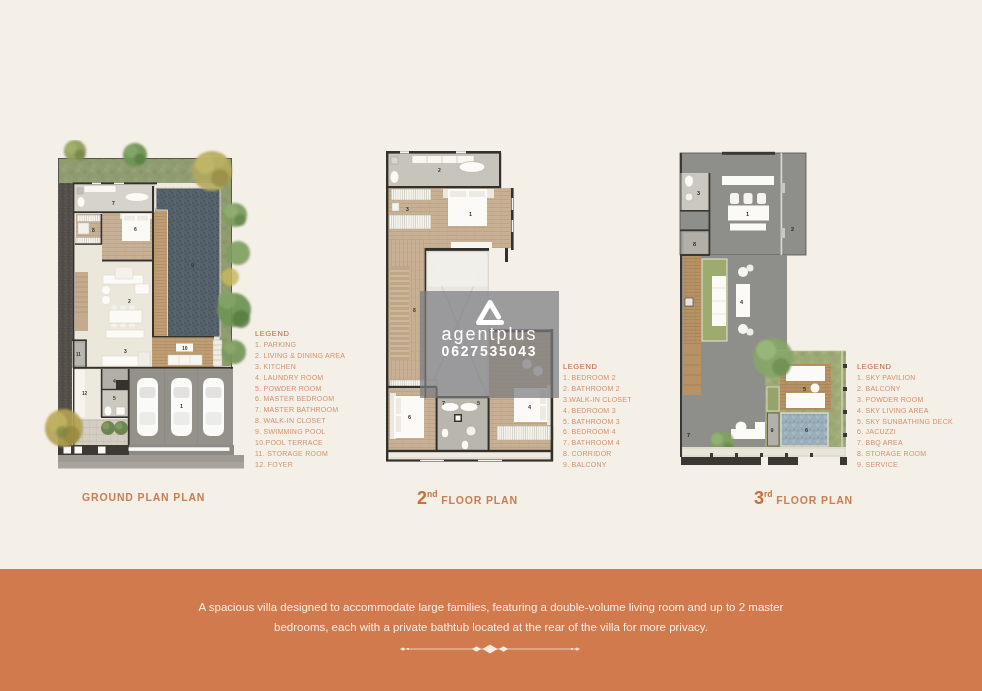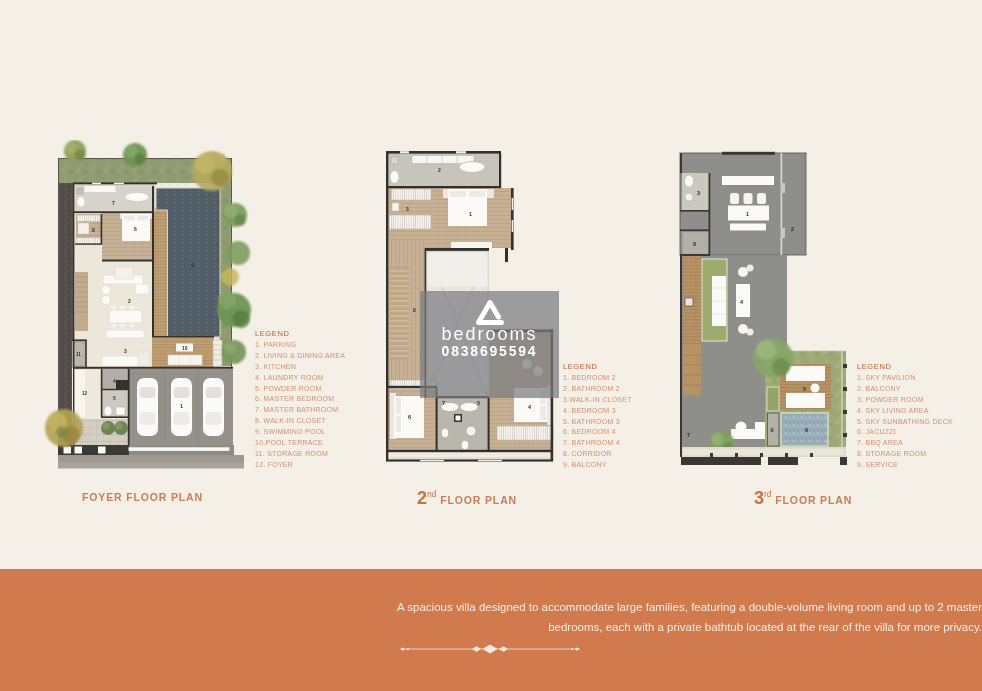--- a/index.html
+++ b/index.html
@@ -2,23 +2,23 @@
 <html><head>
 <meta charset="utf-8">
 <style>
 html,body{margin:0;padding:0}
 body{width:982px;height:691px;background:#f4efe7;font-family:"Liberation Sans",sans-serif;position:relative;overflow:hidden}
 .abs{position:absolute}
 .legend{position:absolute;color:#d0906f;font-size:7px;line-height:10.9px;letter-spacing:.25px;font-weight:normal;white-space:nowrap}
 .legend .hd{color:#c05e36;font-size:7.5px;letter-spacing:.6px}
 .title{position:absolute;color:#c87e56;font-weight:bold;font-size:10.5px;letter-spacing:0.85px;white-space:nowrap}
 .bignum{color:#c8703f;font-weight:bold;font-size:18px;letter-spacing:0}
-.sup{color:#c8703f;font-weight:normal;font-size:8.5px;vertical-align:7px;letter-spacing:0}
+.sup{color:#c8703f;font-weight:bold;font-size:8.5px;vertical-align:7px;letter-spacing:0}
 .banner{position:absolute;left:0;top:569px;width:982px;height:122px;background:#d17a4e}
-.banner p{margin:0;text-align:right;color:#f9ece1;font-size:11.5px;line-height:19.5px}
+.banner p{margin:0;text-align:center;color:#f9ece1;font-size:11.5px;line-height:19.5px}
 .wm{position:absolute;left:420px;top:291px;width:139px;height:107px;background:rgba(124,124,128,.72);text-align:center;color:#fff}
 .wm .t1{font-size:18px;letter-spacing:2px;line-height:15px;margin-top:0px}
 .wm .t2{font-size:14px;font-weight:bold;letter-spacing:1.8px;line-height:15px;margin-top:2px}
 </style>
 </head>
 <body>
 
 <svg class="abs" style="left:40px;top:140px" width="224" height="340" viewBox="0 0 224 340">
 <defs>
 <filter id="soft" x="-30%" y="-30%" width="160%" height="160%">
@@ -544,22 +544,22 @@
 <rect x="180" y="317" width="7" height="8"></rect>
 </g>
 
 <rect x="101" y="318" width="7" height="6" fill="#f4efe7"></rect>
 </svg>
 
 <div class="wm">
   <svg width="139" height="34" viewBox="0 0 139 34" style="display:block;margin:2px 0 0 0">
     <path d="M81.5 29.5 L58.5 29.5 L70 9.5 L78.5 24" fill="none" stroke="#fff" stroke-width="5" stroke-linecap="round" stroke-linejoin="round"></path>
   </svg>
-  <div class="t1">bedrooms</div>
-  <div class="t2">0838695594</div>
+  <div class="t1">agentplus</div>
+  <div class="t2">0627535043</div>
 </div>
 
 <div class="legend" style="left:255px;top:329px">
   <span class="hd">LEGEND</span><br>
   1. PARKING<br>
   2. LIVING &amp; DINING AREA<br>
   3. KITCHEN<br>
   4. LAUNDRY ROOM<br>
   5. POWDER ROOM<br>
   6. MASTER BEDROOM<br>
@@ -590,21 +590,21 @@
   2. BALCONY<br>
   3. POWDER ROOM<br>
   4. SKY LIVING AREA<br>
   5. SKY SUNBATHING DECK<br>
   6. JACUZZI<br>
   7. BBQ AREA<br>
   8. STORAGE ROOM<br>
   9. SERVICE
 </div>
 
-<div class="title" style="left:82px;top:491px">FOYER FLOOR PLAN</div>
+<div class="title" style="left:82px;top:491px">GROUND PLAN PLAN</div>
 
 <div class="title" style="left:417px;top:488px"><span class="bignum">2</span><span class="sup">nd</span> FLOOR PLAN</div>
 
 <div class="title" style="left:754px;top:488px"><span class="bignum">3</span><span class="sup">rd</span> FLOOR PLAN</div>
 
 <div class="banner">
   <p style="margin-top:29px">A spacious villa designed to accommodate large families, featuring a double-volume living room and up to 2 master<br>bedrooms, each with a private bathtub located at the rear of the villa for more privacy.</p>
 
   <svg class="abs" style="left:397.5px;top:73px" width="184" height="14" viewBox="0 0 184 14">
     <line x1="2" y1="7" x2="182" y2="7" stroke="#f3e3d6" stroke-width="0.8"></line>

